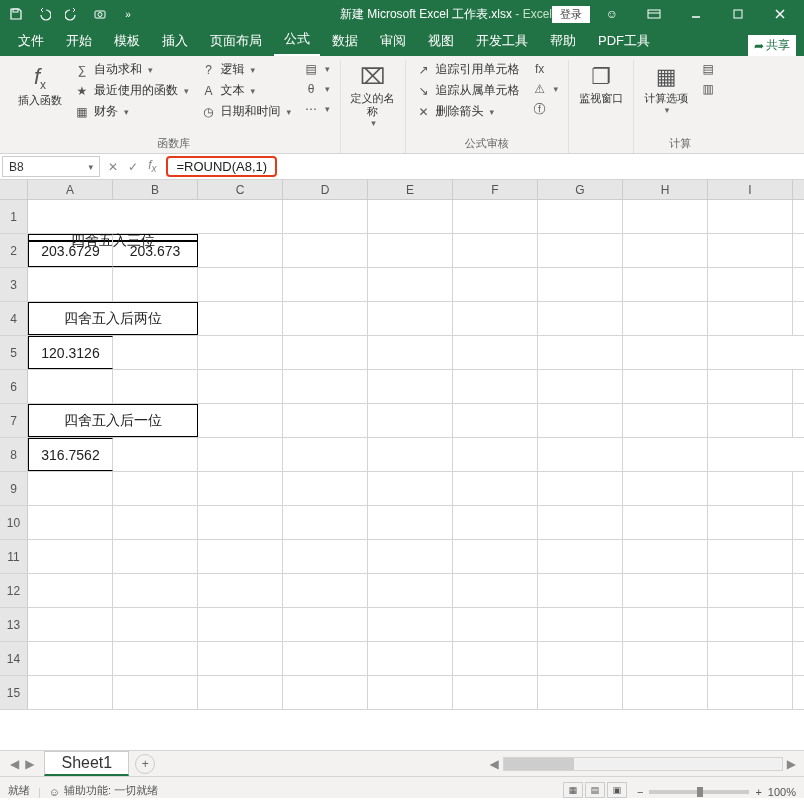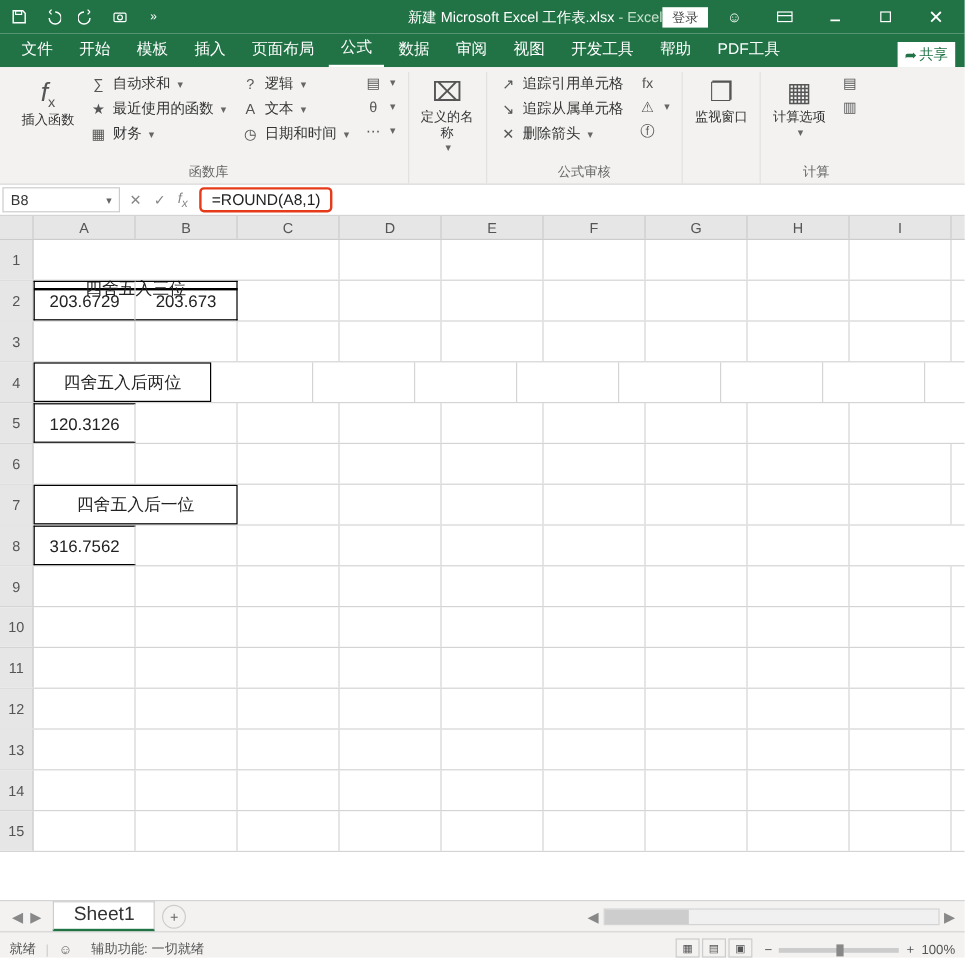--- a/index.html
+++ b/index.html
@@ -350,21 +350,21 @@
         <div class="cell colStd"></div>
         <div class="cell colStd"></div>
         <div class="cell colStd"></div>
         <div class="cell colStd"></div>
         <div class="cell colStd"></div>
         <div class="cell colStd"></div>
         <div class="cell colStd"></div>
       </div>
       <div class="row">
         <div class="row-h">4</div>
-        <div class="cell merged bordered" style="width: 148px;">四舍五入后两位</div>
+        <div class="cell merged bordered" style="width: 170px;">四舍五入后两位</div>
         <div class="cell colStd"></div>
         <div class="cell colStd"></div>
         <div class="cell colStd"></div>
         <div class="cell colStd"></div>
         <div class="cell colStd"></div>
         <div class="cell colStd"></div>
         <div class="cell colStd"></div>
       </div>
       <div class="row">
         <div class="row-h">5</div>
@@ -511,21 +511,21 @@
         <div class="hscroll-thumb"></div>
       </div>
     <span style="color:#888">▶</span>
   </div>
 </div>
 
 <div class="statusbar">
   <span>就绪</span>
   <span style="margin:0 8px;color:#ccc">|</span>
   <span>☺</span>
-  <span style="margin-left:16px">辅助功能: 一切就绪</span>
+  <span style="margin-left:4px">辅助功能: 一切就绪</span>
   <div class="spacer"></div>
   <div class="view-btns">
     <div class="view-btn">▦</div>
     <div class="view-btn">▤</div>
     <div class="view-btn">▣</div>
   </div>
   <div class="zoom">
     <span>−</span>
     <div class="zoom-slider">
         <div class="zoom-thumb"></div>

